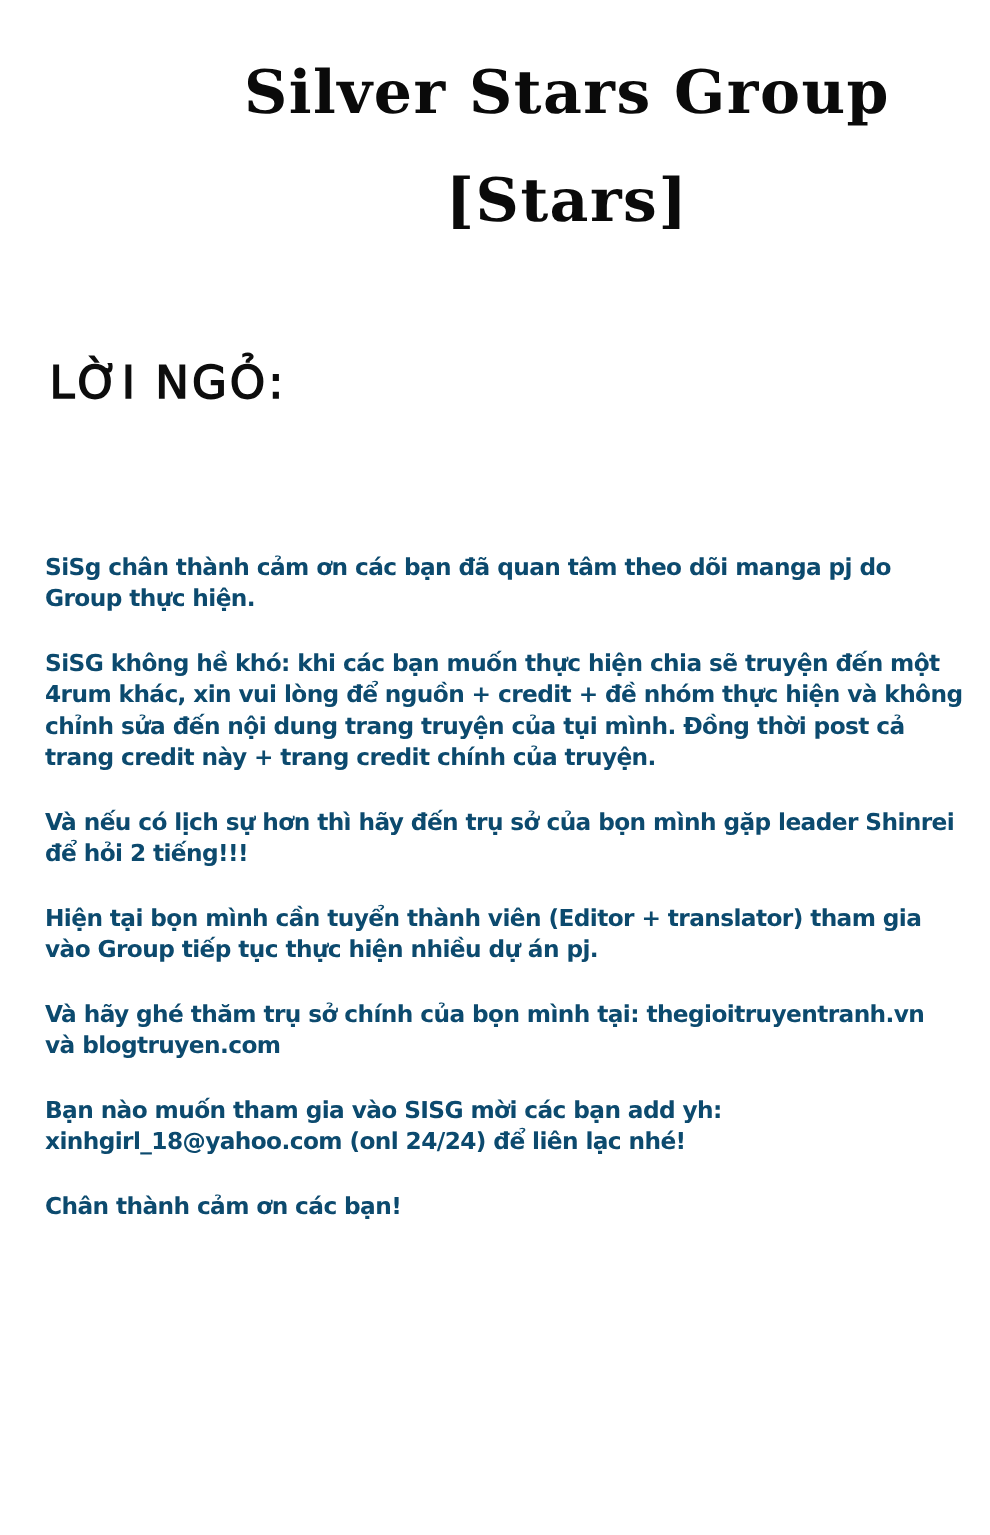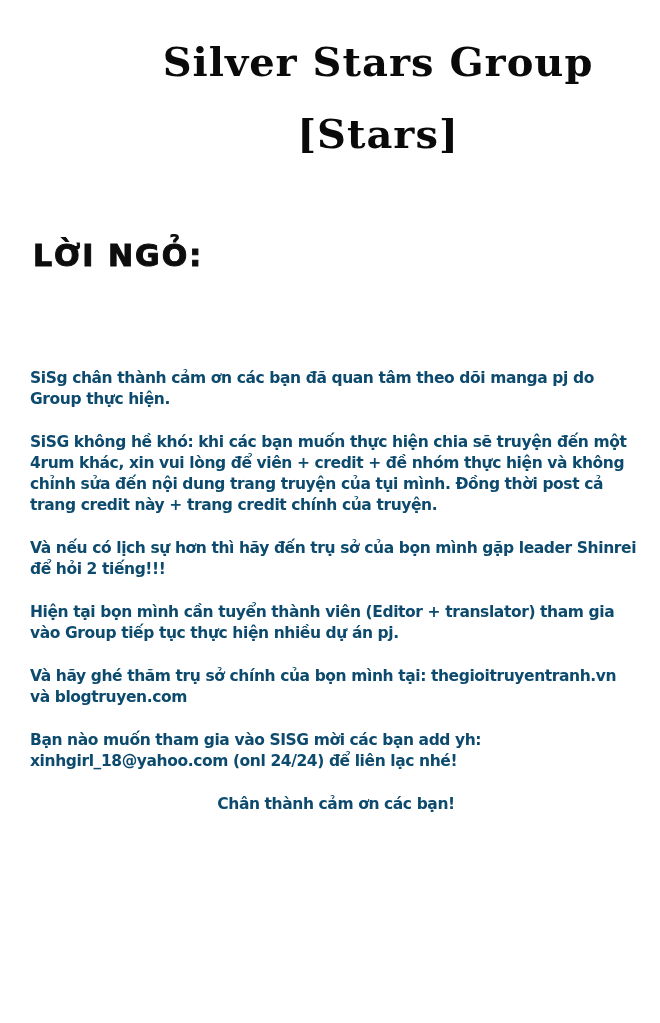--- a/index.html
+++ b/index.html
@@ -28,21 +28,21 @@
     line-height: 72px;
     letter-spacing: 1px;
     color: #0a0a0a;
     padding-left: 48px;
   }
   .section-heading {
     position: absolute;
     top: 238px;
     left: 33px;
     font-family: "DejaVu Sans", sans-serif;
-    font-weight: bold;
+    font-weight: normal;
     font-size: 30px;
     letter-spacing: 2px;
     color: #0d0d0d;
     -webkit-text-stroke: 1px #0d0d0d;
   }
   .content {
     position: absolute;
     top: 368px;
     left: 30px;
     width: 612px;
@@ -52,41 +52,41 @@
     line-height: 21px;
     letter-spacing: -0.4px;
     color: #0c4a6e;
   }
   .content p {
     margin: 0 0 22px 0;
     white-space: pre;
   }
   .closing {
     margin-top: 3px;
-    text-align: center;
+    text-align: left;
     white-space: pre;
   }
 </style>
 </head>
 <body>
 
 <div class="page">
 
   <div class="title-block">
     <div>Silver Stars Group</div>
     <div>[Stars]</div>
   </div>
 
   <div class="section-heading">LỜI NGỎ:</div>
 
   <div class="content">
     <p>SiSg chân thành cảm ơn các bạn đã quan tâm theo dõi manga pj do
 Group thực hiện.</p>
     <p>SiSG không hề khó: khi các bạn muốn thực hiện chia sẽ truyện đến một
-4rum khác, xin vui lòng để viên + credit + đề nhóm thực hiện và không
+4rum khác, xin vui lòng để nguồn + credit + đề nhóm thực hiện và không
 chỉnh sửa đến nội dung trang truyện của tụi mình. Đồng thời post cả
 trang credit này + trang credit chính của truyện.</p>
     <p>Và nếu có lịch sự hơn thì hãy đến trụ sở của bọn mình gặp leader Shinrei
 để hỏi 2 tiếng!!!</p>
     <p>Hiện tại bọn mình cần tuyển thành viên (Editor + translator) tham gia
 vào Group tiếp tục thực hiện nhiều dự án pj.</p>
     <p>Và hãy ghé thăm trụ sở chính của bọn mình tại: thegioitruyentranh.vn
 và blogtruyen.com</p>
     <p>Bạn nào muốn tham gia vào SISG mời các bạn add yh:
 xinhgirl_18@yahoo.com (onl 24/24) để liên lạc nhé!</p>

